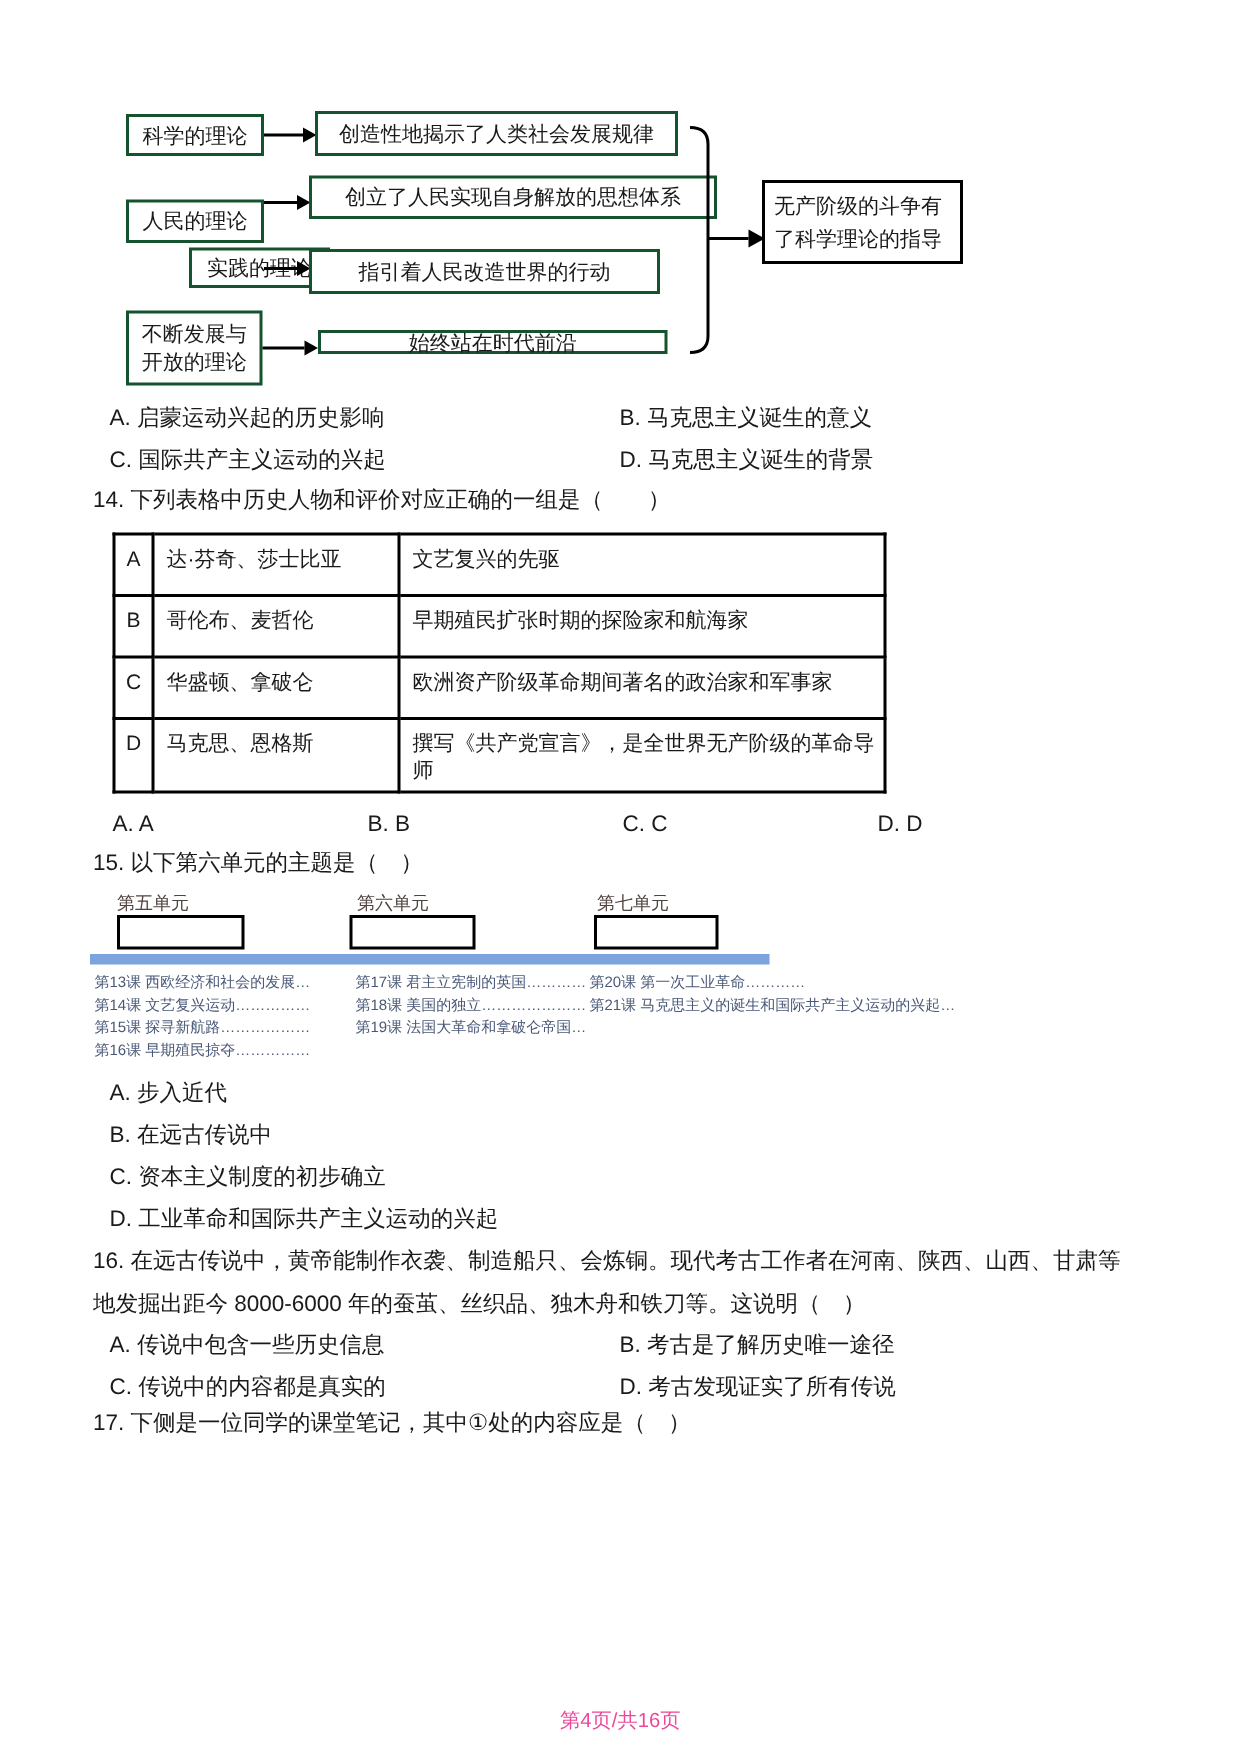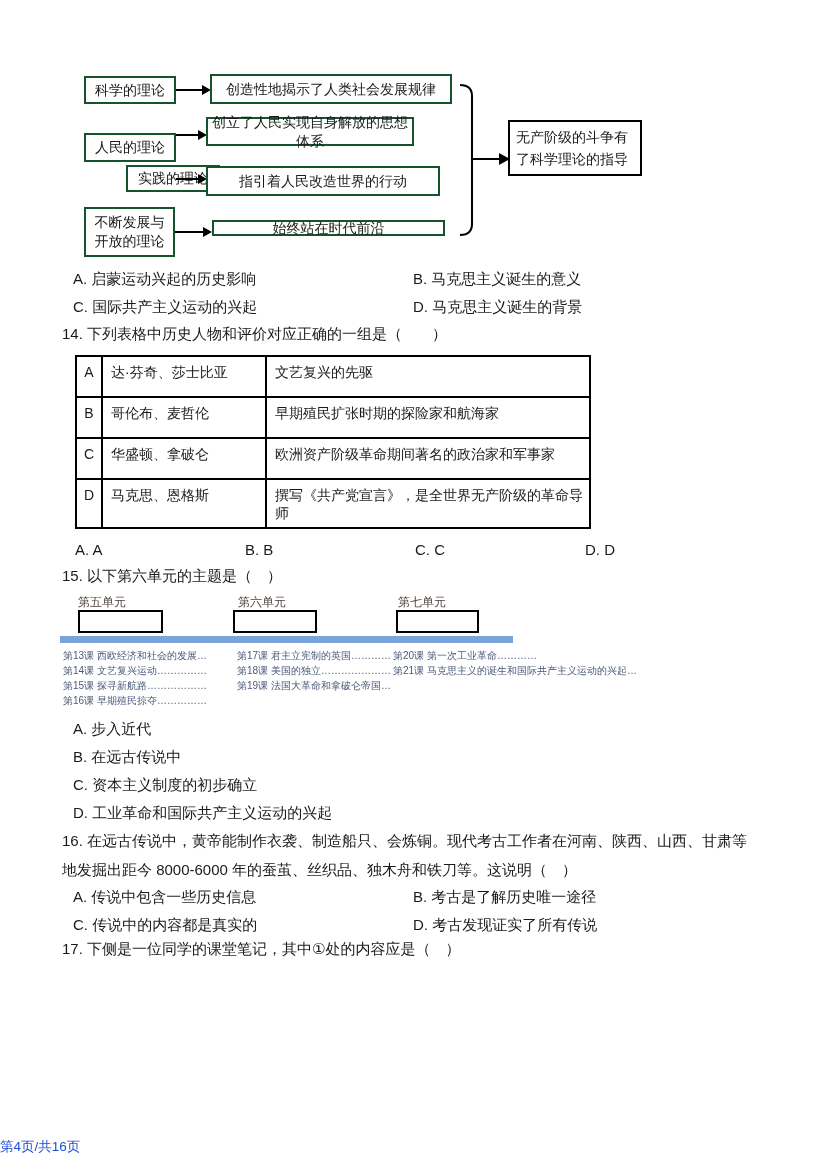--- a/index.html
+++ b/index.html
@@ -13,21 +13,21 @@
   .fcbox {
     position:absolute; border:2px solid #14532d; background:#fff;
     display:flex; align-items:center; justify-content:center;
     font-size:14px; line-height:19px; text-align:center; box-sizing:border-box;
   }
   .L1 { left:24px;  top:11px;  width:92px;  height:28px; }
   .L2 { left:24px;  top:56px;  width:92px;  height:29px;margin-top:12px; }
   .L3 { left:22px;  top:100px; width:94px;  height:27px;margin-left:44px; }
   .L4 { left:24px;  top:142px; width:91px;  height:50px; padding:0 4px; }
   .R1 { left:150px; top:9px;   width:242px; height:30px; }
-  .R2 { left:146px; top:52px;  width:208px; height:29px; }
+  .R2 { left:146px; top:52px;  width:272px; height:29px; }
   .R3 { left:146px; top:101px; width:234px; height:30px; }
   .R4 { left:152px; top:155px; width:233px; height:16px; }
   .fcresult {
     position:absolute; left:448px; top:55px; width:134px; height:56px;
     border:2px solid #000; box-sizing:border-box; background:#fff;
     font-size:14px; line-height:22px; padding:4px 6px; text-align:left;
   }
   .arrow { position:absolute; height:2px; background:#000; }
   .arrow::after {
     content:""; position:absolute; right:-9px; top:-4px;
@@ -74,21 +74,21 @@
   .tbar { position:absolute; left:0; top:42px; width:453px; height:7px; background:#7ba3dc; }
   .lline { position:absolute; left:3px; display:flex; font-size:10px; line-height:15px; color:#4a5878; white-space:nowrap; }
   .lline .lc1 { width:174px; } .lline .lc2 { width:156px; } .lline .lc3 { flex:1; }
   .l1 { top:54px; } .l2 { top:69px; } .l3 { top:84px; } .l4 { top:99px; }
   .q15opts { top:715px; }
   .q16stem { top:826px; line-height:29px; }
   .q16stem span { display:block; }
   .q17stem { top:935px; }
   .footer {
     position:absolute; left:0; top:1138px; width:100%;
-    font-size:13.5px; color:#1d4ed8;
+    text-align:center; font-size:13.5px; color:#ec4899;
   }
 </style>
 </head>
 <body>
 
 <div class="page">
 
   <div class="fc">
     <div class="fcbox L1">科学的理论</div>
     <div class="fcbox L2">人民的理论</div>

